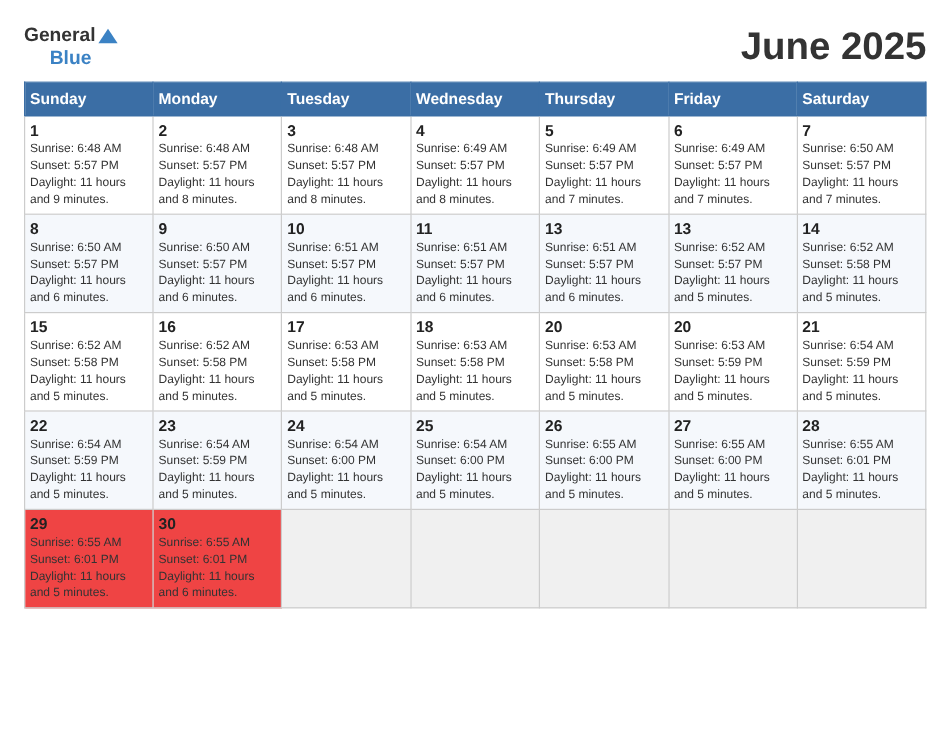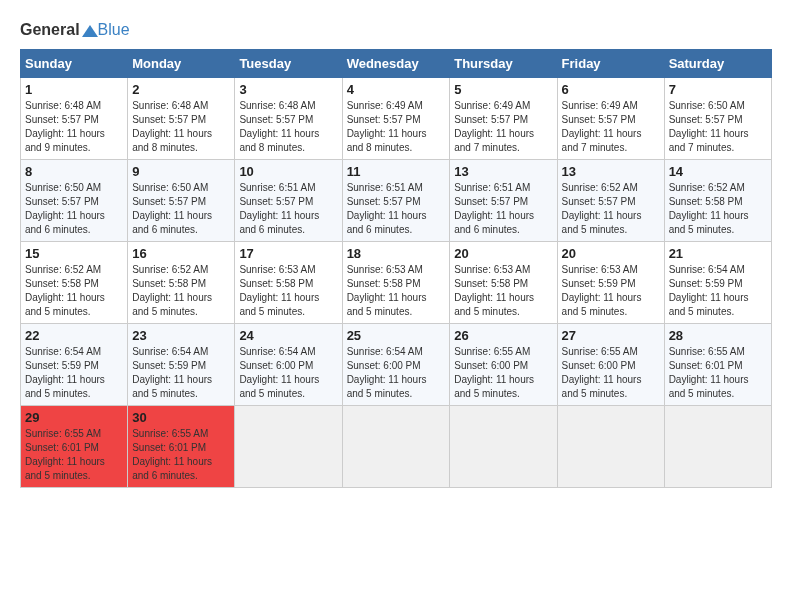--- a/index.html
+++ b/index.html
@@ -75,26 +75,27 @@
     }
     .calendar tbody tr:last-child td {
       background: #ef4444;
     }
   </style>
 </head>
 <body>
 
 <div class="header">
   <div class="logo">
-  <div style="display:flex;flex-direction:row;align-items:center;">
+  <div style="display:flex;flex-direction:column;align-items:center;">
     <div style="font-size:16px;font-weight:bold;color:#333;line-height:1.2;">General<span style="display:inline-block;width:0;height:0;border-left:8px solid transparent;border-right:8px solid transparent;border-bottom:12px solid #3b82c4;margin-left:2px;vertical-align:middle;"></span></div>
-    <div style="font-size:16px;font-weight:normal;color:#3b82c4;line-height:1.2;">Blue</div>
+    <div style="font-size:16px;font-weight:bold;color:#3b82c4;line-height:1.2;">Blue</div>
   </div>
 </div>
   <div class="title-block">
+    <div class="month-title">June 2025</div>
   </div>
 </div>
 
 <table class="calendar">
   <thead>
     <tr>
       <th>Sunday</th>
       <th>Monday</th>
       <th>Tuesday</th>
       <th>Wednesday</th>

